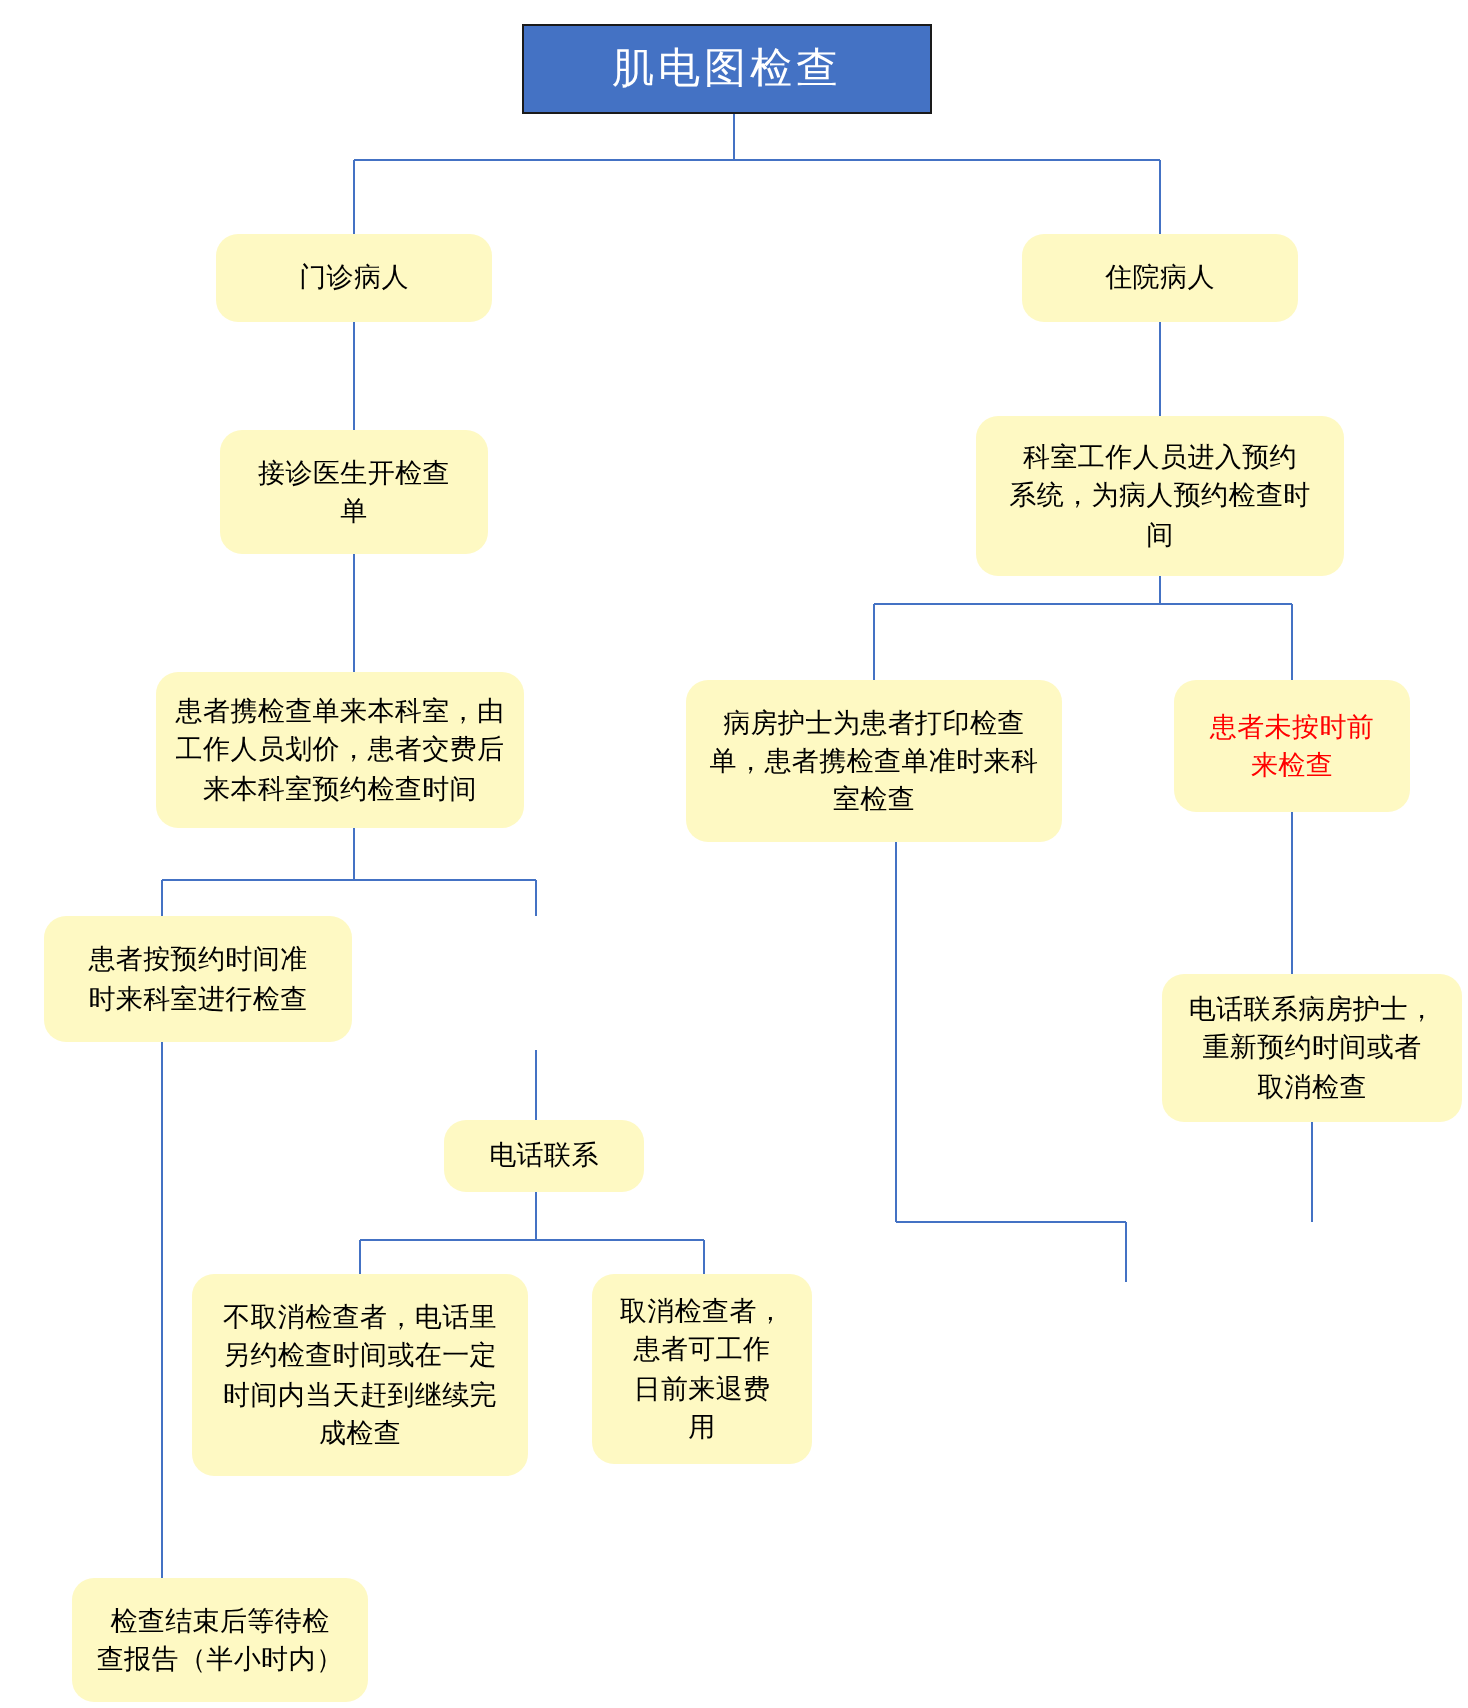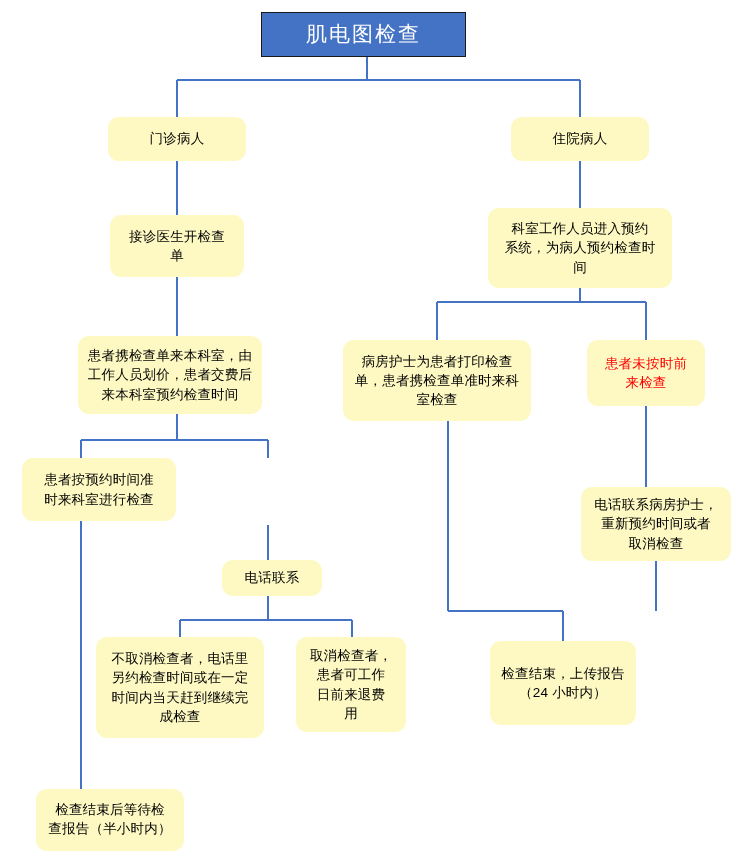--- a/index.html
+++ b/index.html
@@ -42,21 +42,20 @@
     z-index: 2;
   }
   .node.title {
     border-radius: 0;
     border: 1.3px solid #1a1a1a;
     background: #4472C4;
     color: #ffffff;
     font-size: 21px;
     letter-spacing: 2px;
     padding: 0;
-    font-family: Liberation Serif, serif;
   }
   .node.alert {
     color: #FF0000;
   }
   .node .txt {
     display: block;
     width: 100%;
     white-space: pre-line;
   }
 </style>
@@ -169,23 +168,19 @@
 取消检查</span>
   </div>
 
   <div class="node" style="left:296px; top:637px; width:110px; height:95px;">
     <span class="txt">取消检查者，
 患者可工作
 日前来退费
 用</span>
   </div>
 
-  <div class="node" style="left:490px; top:641px; width:146px; height:84px;">
-    <span class="txt">检查结束，上传报告
-（24 小时内）</span>
-  </div>
 
-  <div class="node" style="left:36px; top:789px; width:148px; height:62px;font-family:Liberation Mono, monospace;">
+  <div class="node" style="left:36px; top:789px; width:148px; height:62px;">
     <span class="txt">检查结束后等待检
 查报告（半小时内）</span>
   </div>
 
 </div>
 
 </body></html>

